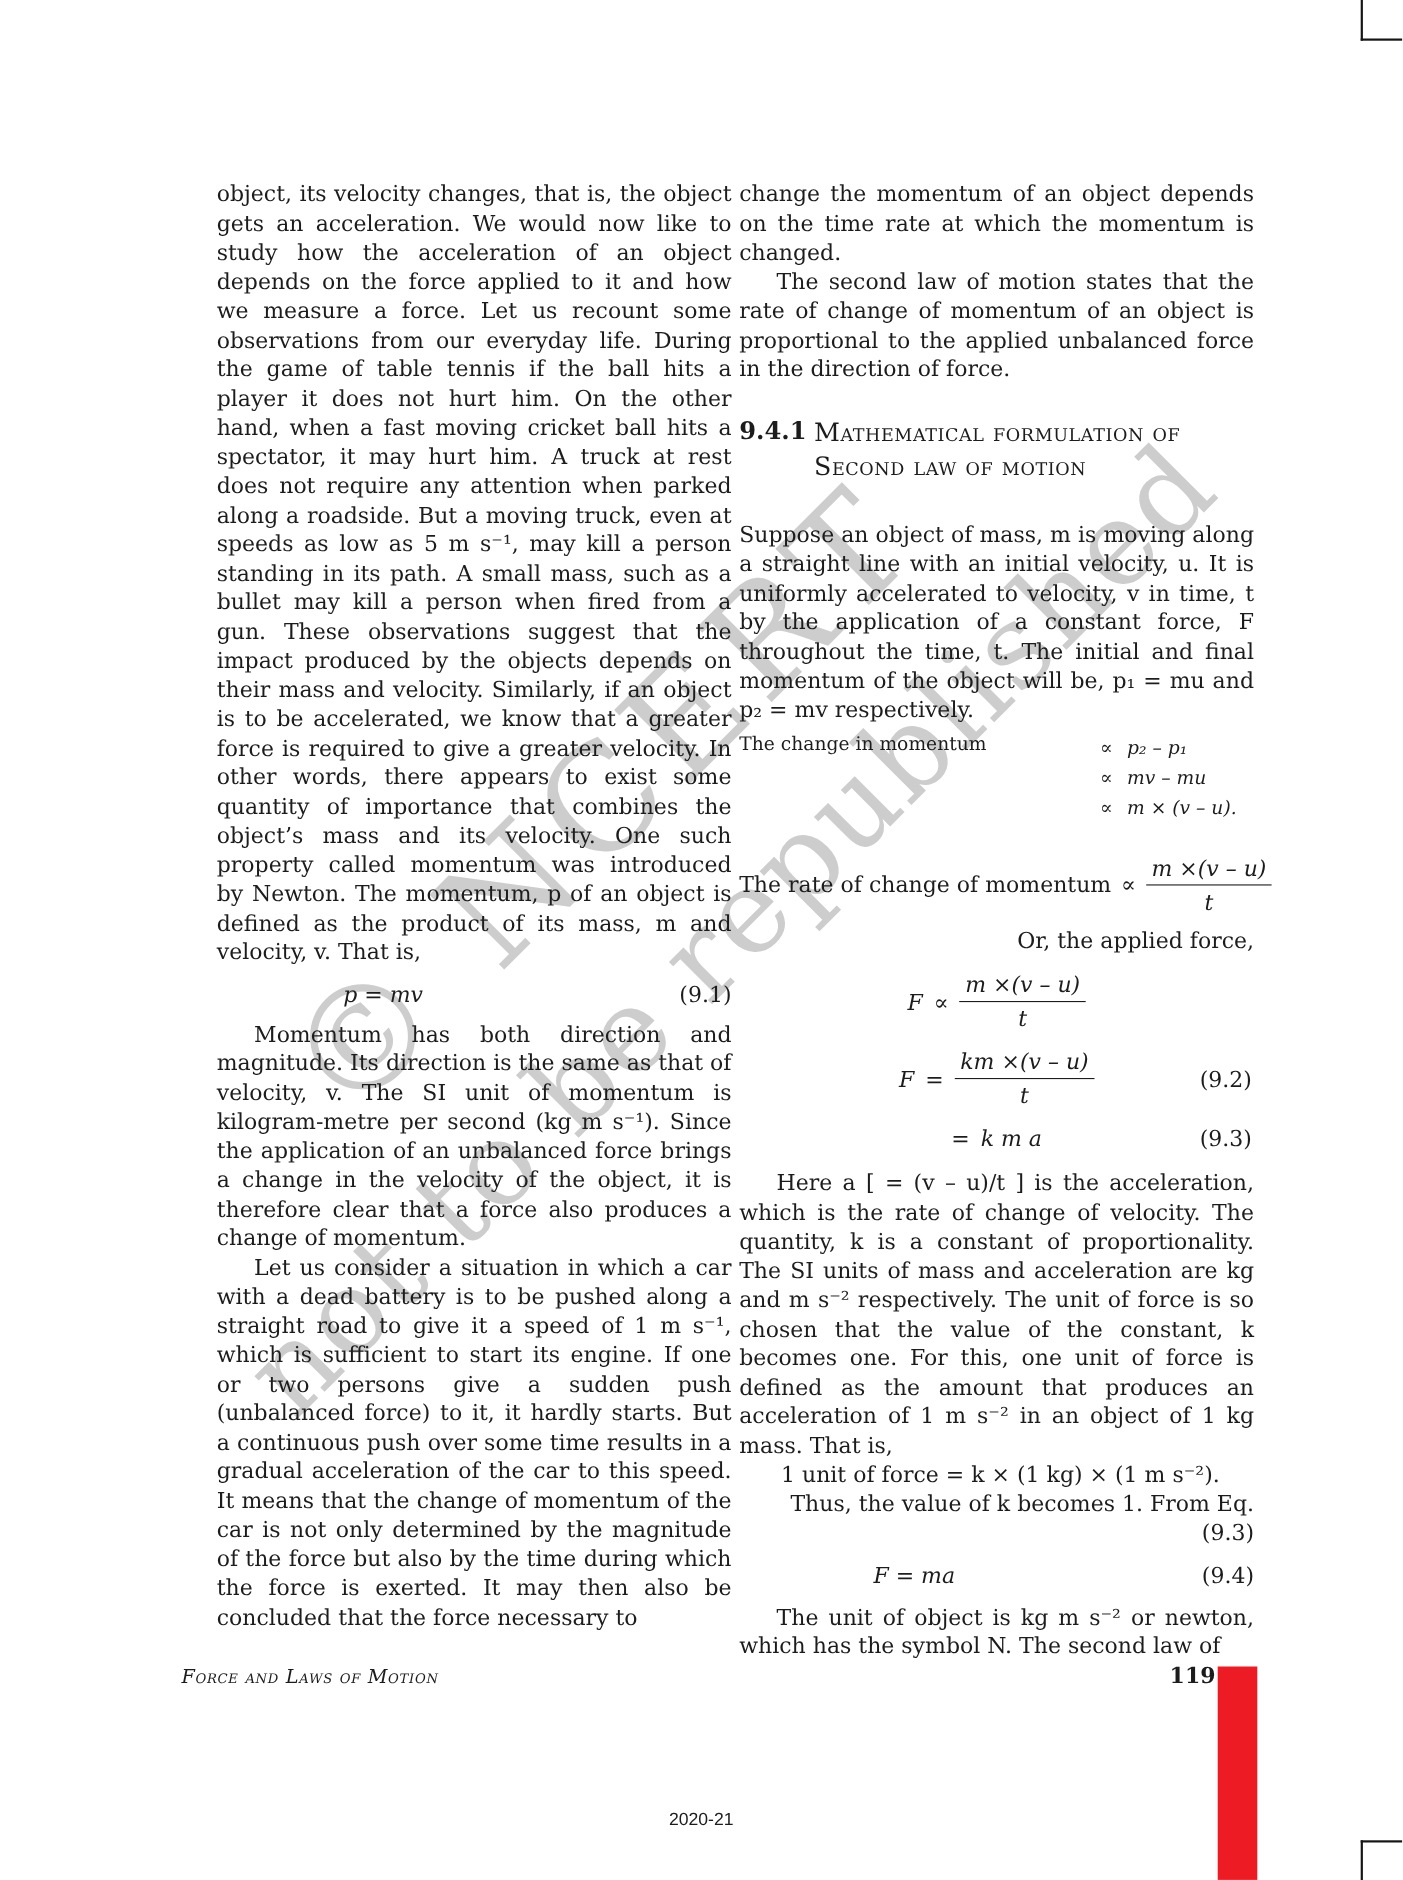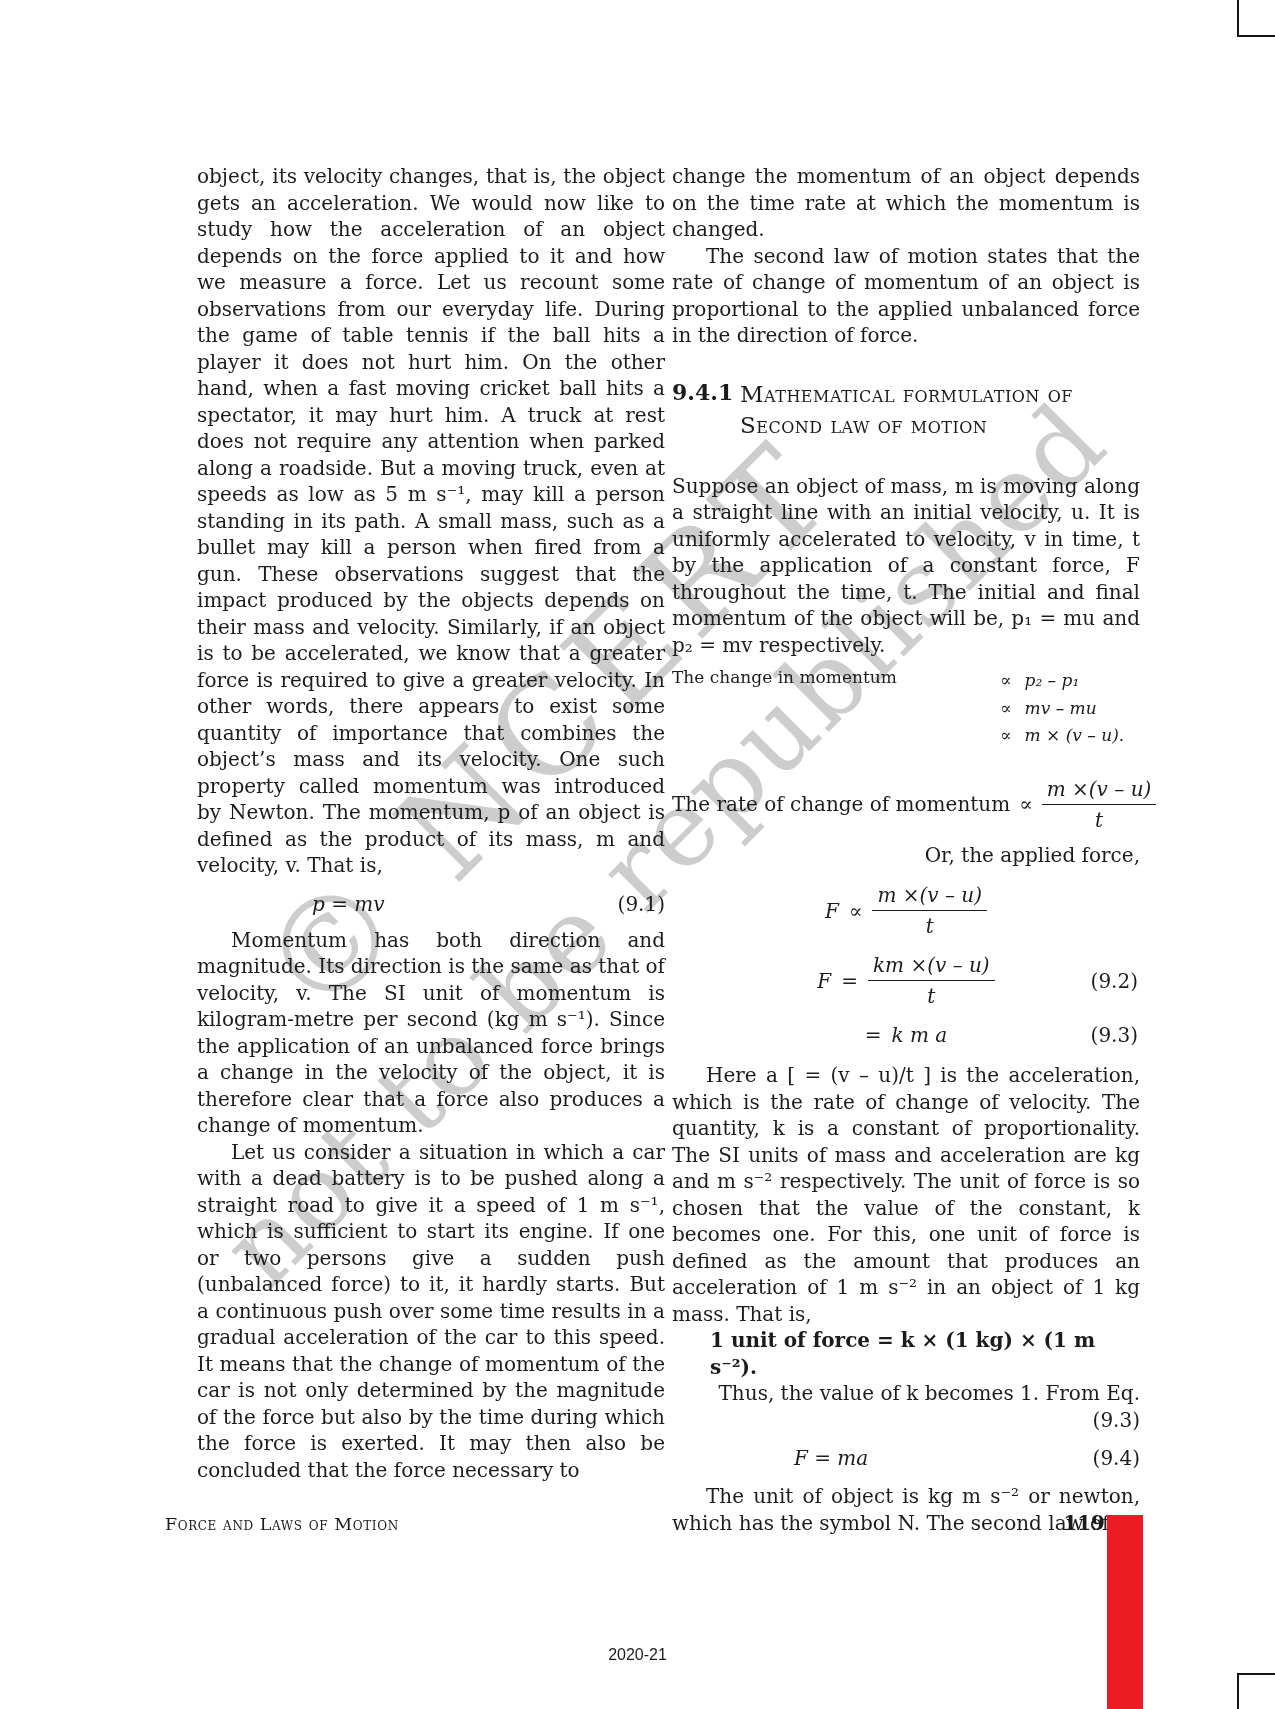--- a/index.html
+++ b/index.html
@@ -40,30 +40,30 @@
   .rate{display:flex;align-items:center;gap:9px;margin:27px 0 10px;font-size:20px;white-space:nowrap;text-align:left;}
   .frac{display:inline-flex;flex-direction:column;text-align:center;}
   .fnum{padding:0 5px 3px;line-height:24px;}
   .fden{border-top:1.7px solid #1c1c1c;padding-top:3px;line-height:24px;}
 
   
   .ceq{position:relative;display:flex;justify-content:center;align-items:center;gap:10px;
        margin:15px 0;font-size:20px;}
   .eqtag{position:absolute;right:2px;top:50%;transform:translateY(-50%);font-style:normal;}
 
-  .unit-eq{margin:11px 0;padding-left:38px;font-size:20px;line-height:26.5px;text-align:left;font-weight:bold;}
+  .unit-eq{margin:11px 0;padding-left:38px;font-size:20px;line-height:26.5px;text-align:left;}
   .oneline{margin:11px 0 0;text-align:right;}
 
   .eqrow94{display:flex;justify-content:space-between;align-items:baseline;
            padding-left:122px;margin:13px 0;font-size:20px;}
 
   
   .footer{position:absolute;left:165px;top:1511px;width:940px;display:flex;
           justify-content:space-between;align-items:baseline;z-index:1;}
-  .footer-left{font-variant:small-caps;font-size:17.5px;letter-spacing:0.6px;}
+  .footer-left{font-style:italic;font-variant:small-caps;font-size:17.5px;letter-spacing:0.6px;}
   .footer-page{font-weight:bold;font-size:20px;}
   .footer-year{position:absolute;left:0;top:1646px;width:1275px;text-align:center;
                font-family:Liberation Sans, sans-serif;font-size:16px;z-index:1;}
 
   
   .red-bar{position:absolute;left:1107px;top:1515px;width:36px;height:194px;background:#ED1C24;z-index:2;}
   .crop-tr{position:absolute;left:1237px;top:0;width:36px;height:35px;
            border-left:2.5px solid #151515;border-bottom:2.5px solid #151515;}
   .crop-br{position:absolute;left:1237px;top:1673px;width:36px;height:35px;
            border-left:2.5px solid #151515;border-top:2.5px solid #151515;}

